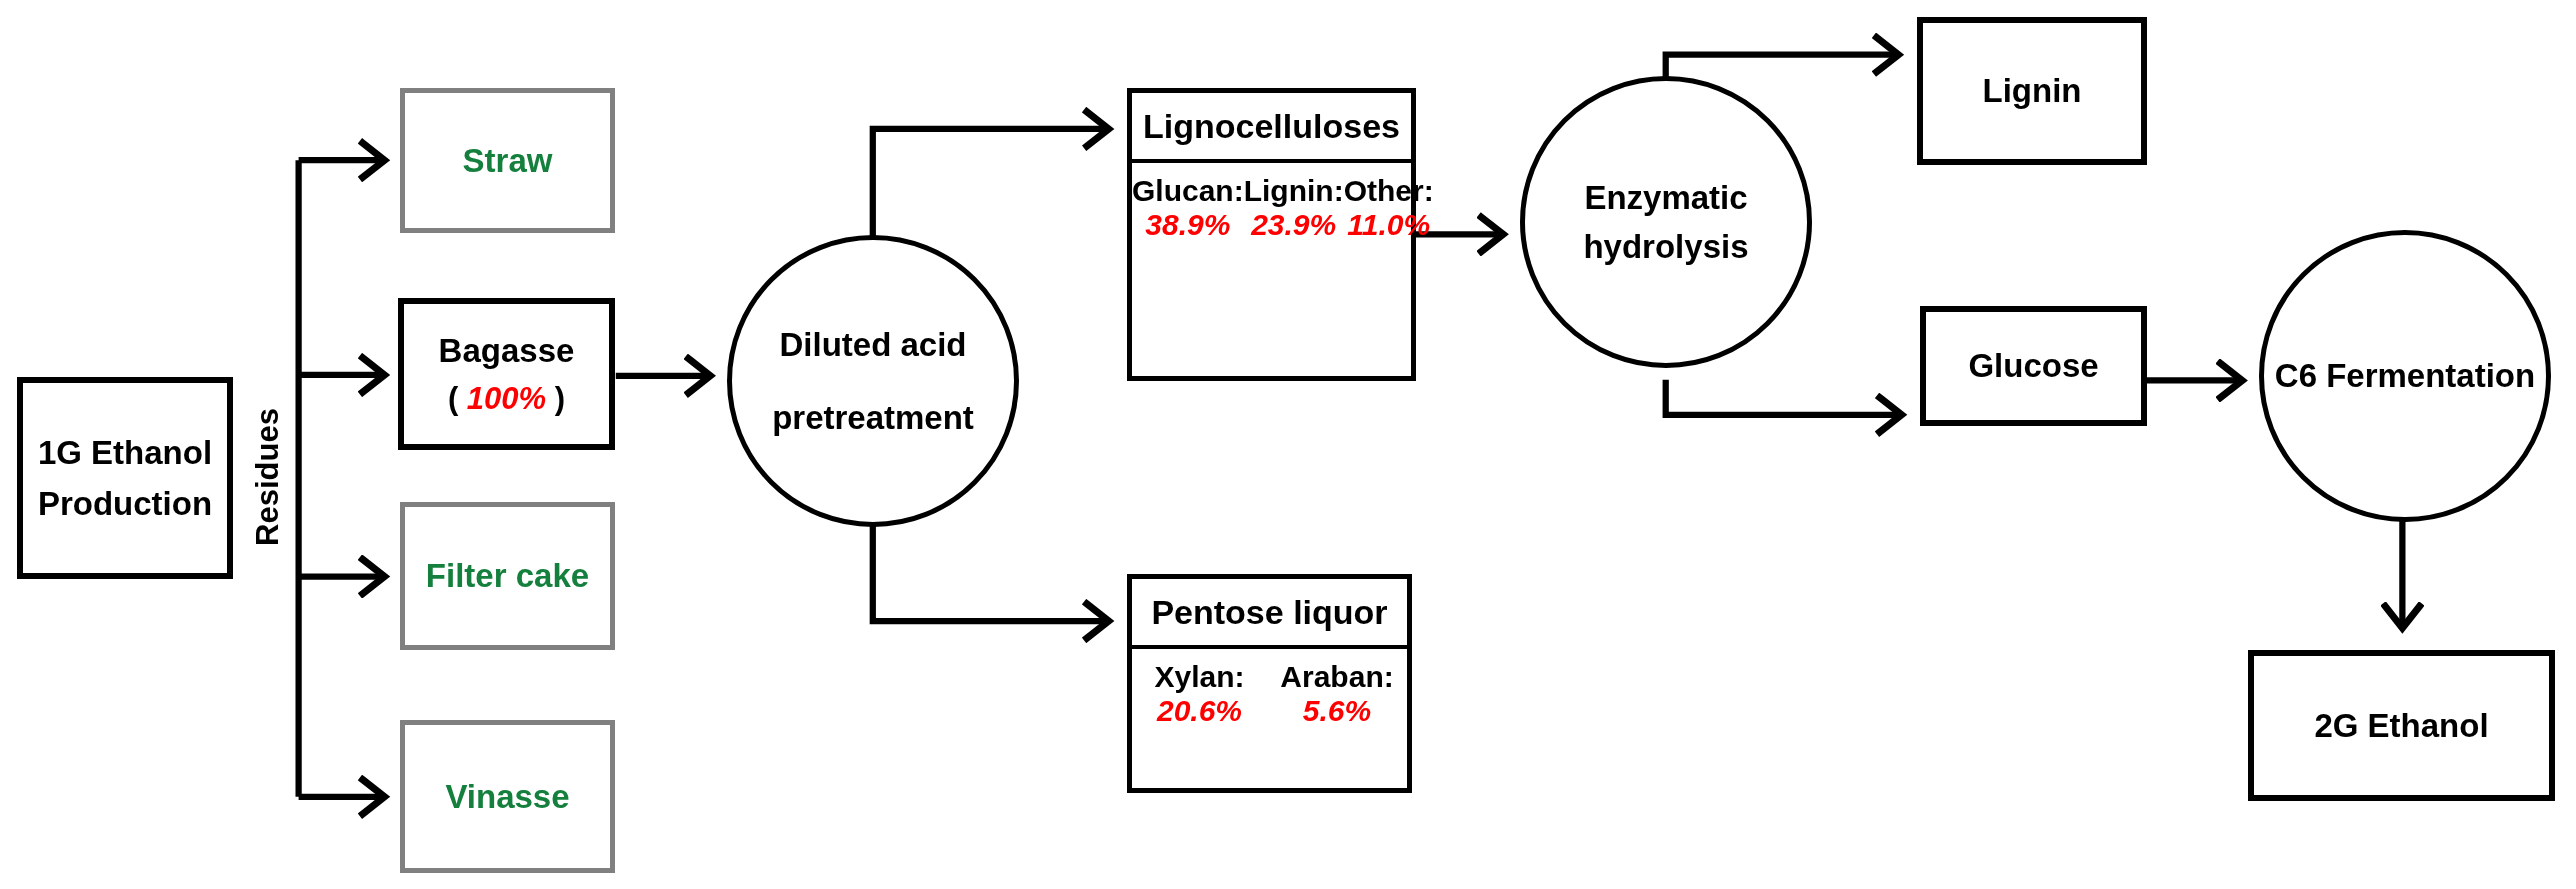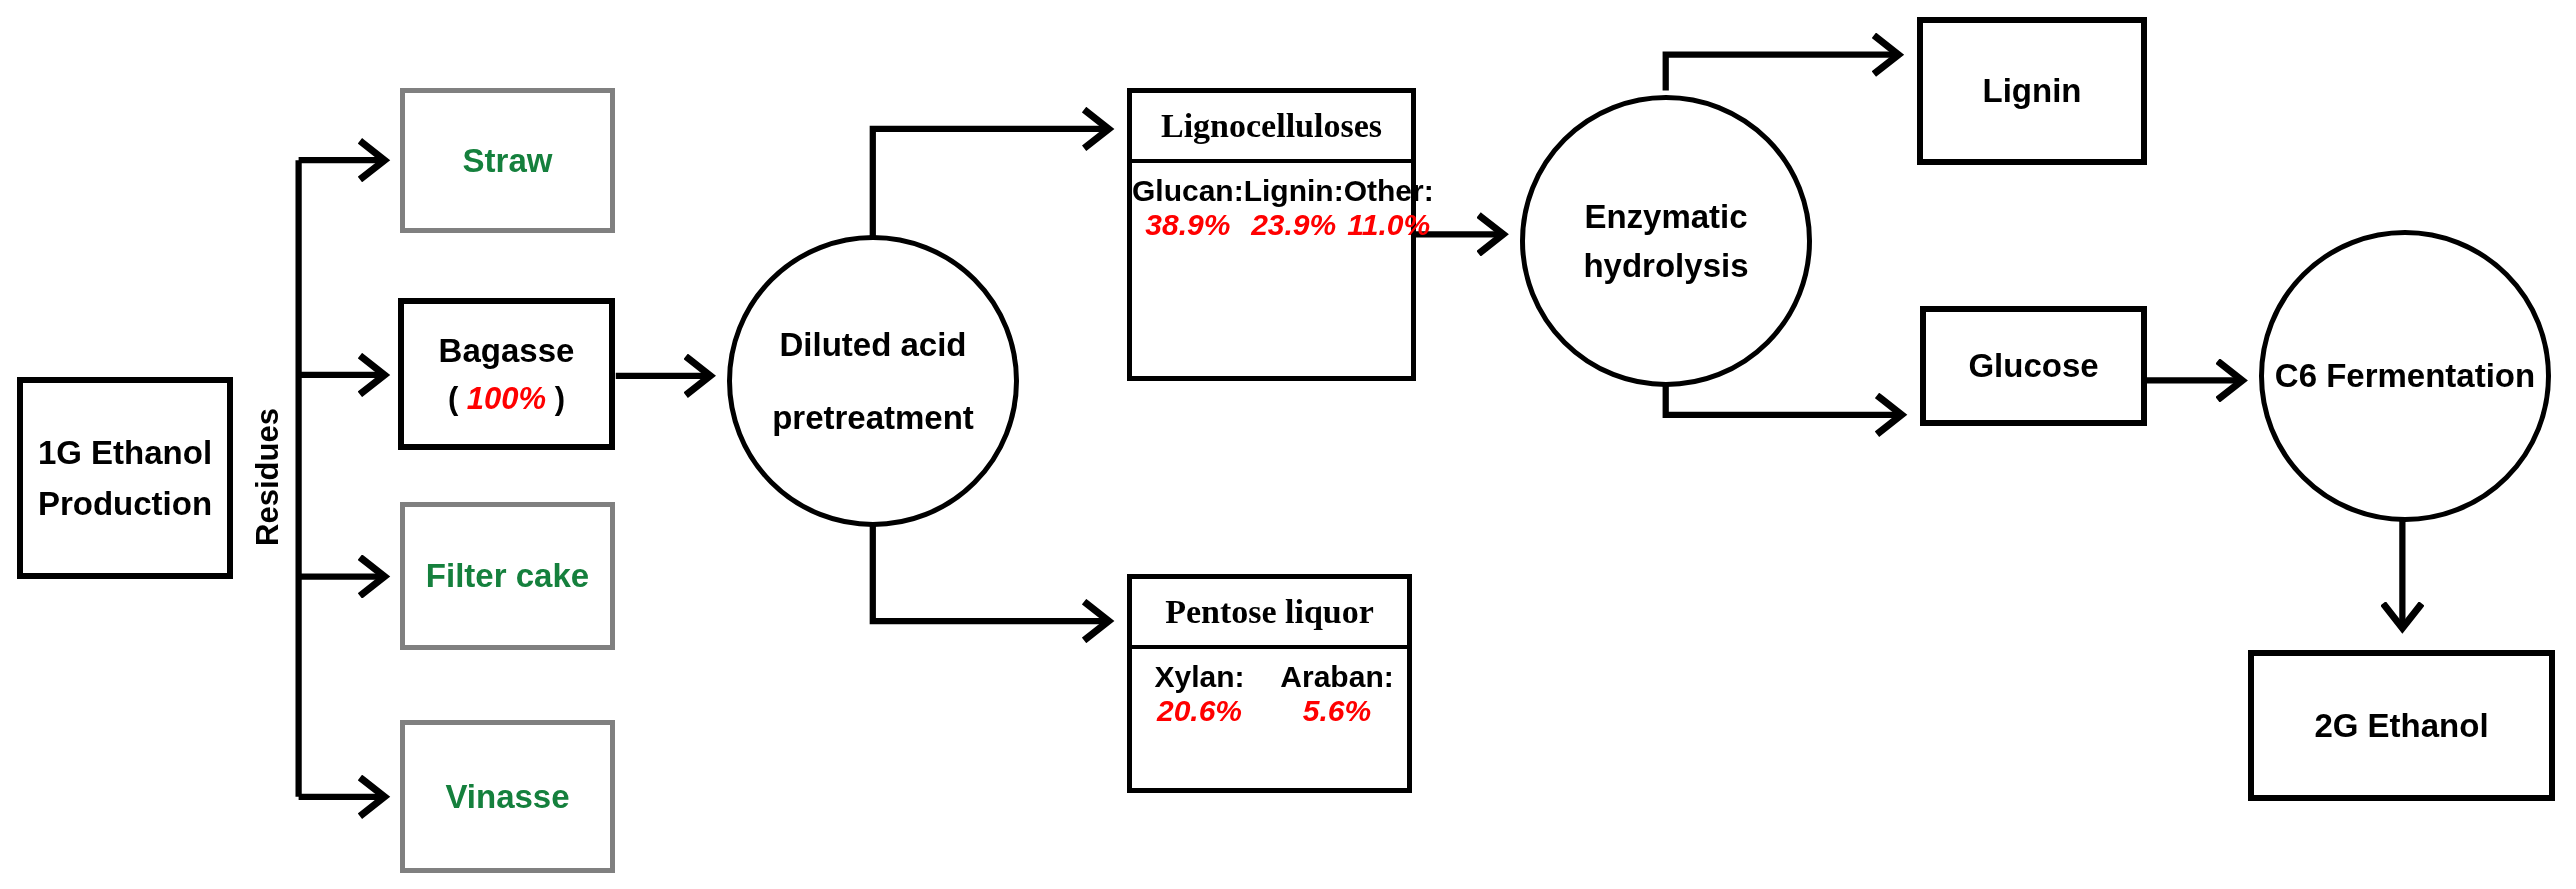--- a/index.html
+++ b/index.html
@@ -38,21 +38,20 @@
     position:absolute;
     border:5.5px solid #000;background:#fff;
     box-sizing:border-box;
     display:flex;flex-direction:column;
     text-align:center;
   }
   .statbox .title{
     border-bottom:4.7px solid #000;
     display:flex;align-items:center;justify-content:center;
     font-size:34px;
-    font-family:Liberation Serif, serif;
   }
   .statbox .rows{
     flex:1;display:flex;
     justify-content:space-around;
     padding:11px 0;
     font-size:30px;
   }
   .val{color:#ff0000;font-style:italic;}
   .pct-line{font-size:31px;}
   .rot{
@@ -156,21 +155,21 @@
         <span>Xylan:</span>
         <span class="val">20.6%</span>
       </div>
       <div>
         <span>Araban:</span>
         <span class="val">5.6%</span>
       </div>
     </div>
   </div>
 
-  <div class="circle" style="left:1520px;top:95px;">
+  <div class="circle" style="left:1520px;top:76px;">
     <div>Enzymatic</div>
     <div>hydrolysis</div>
   </div>
 
   <div class="box" style="left:1917px;top:17px;width:230px;height:148px;">
     <div>Lignin</div>
   </div>
 
   <div class="box" style="left:1920px;top:306px;width:227px;height:120px;">
     <div>Glucose</div>

